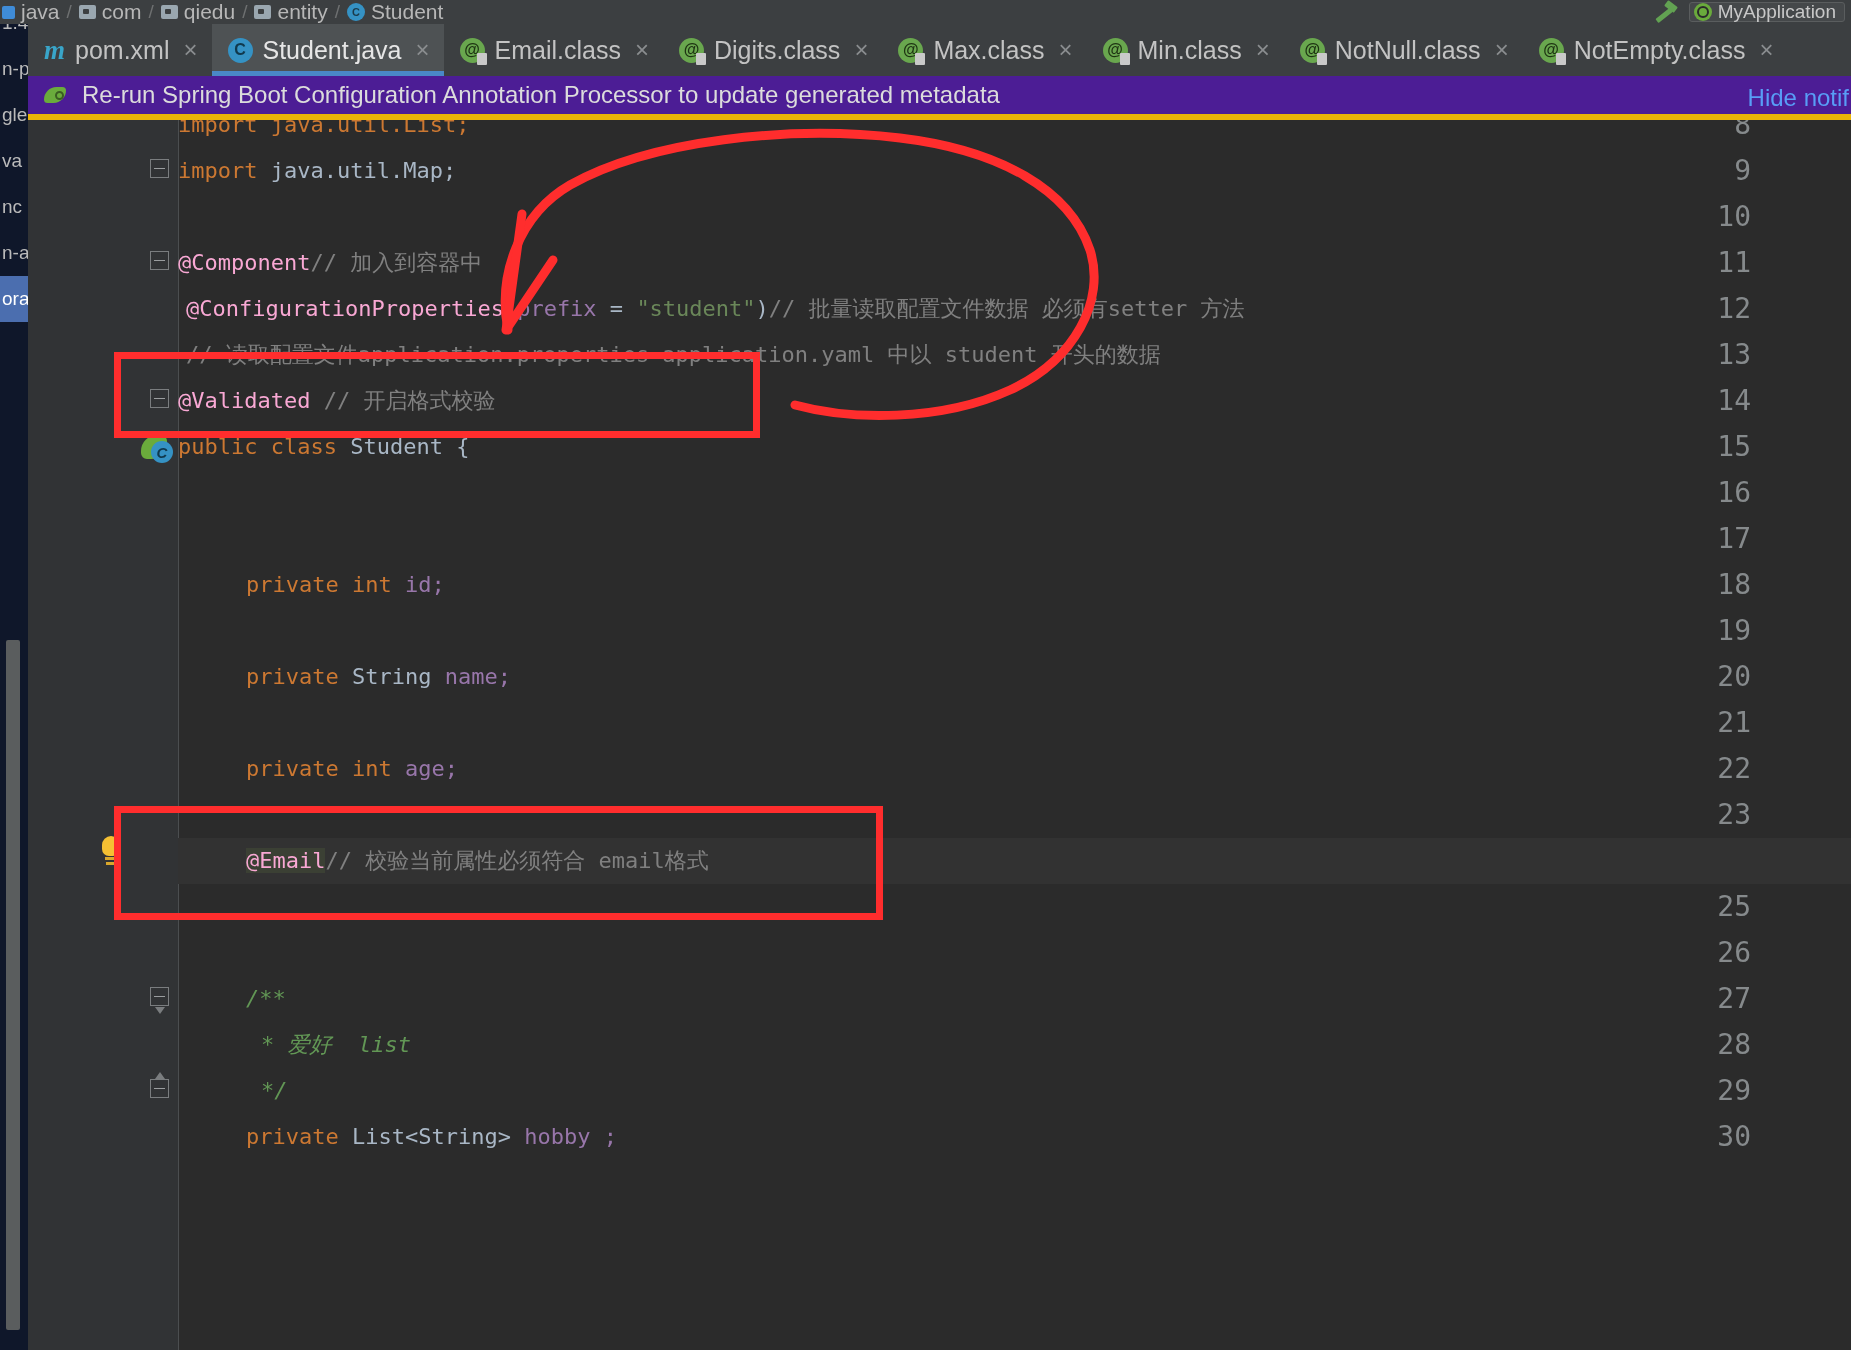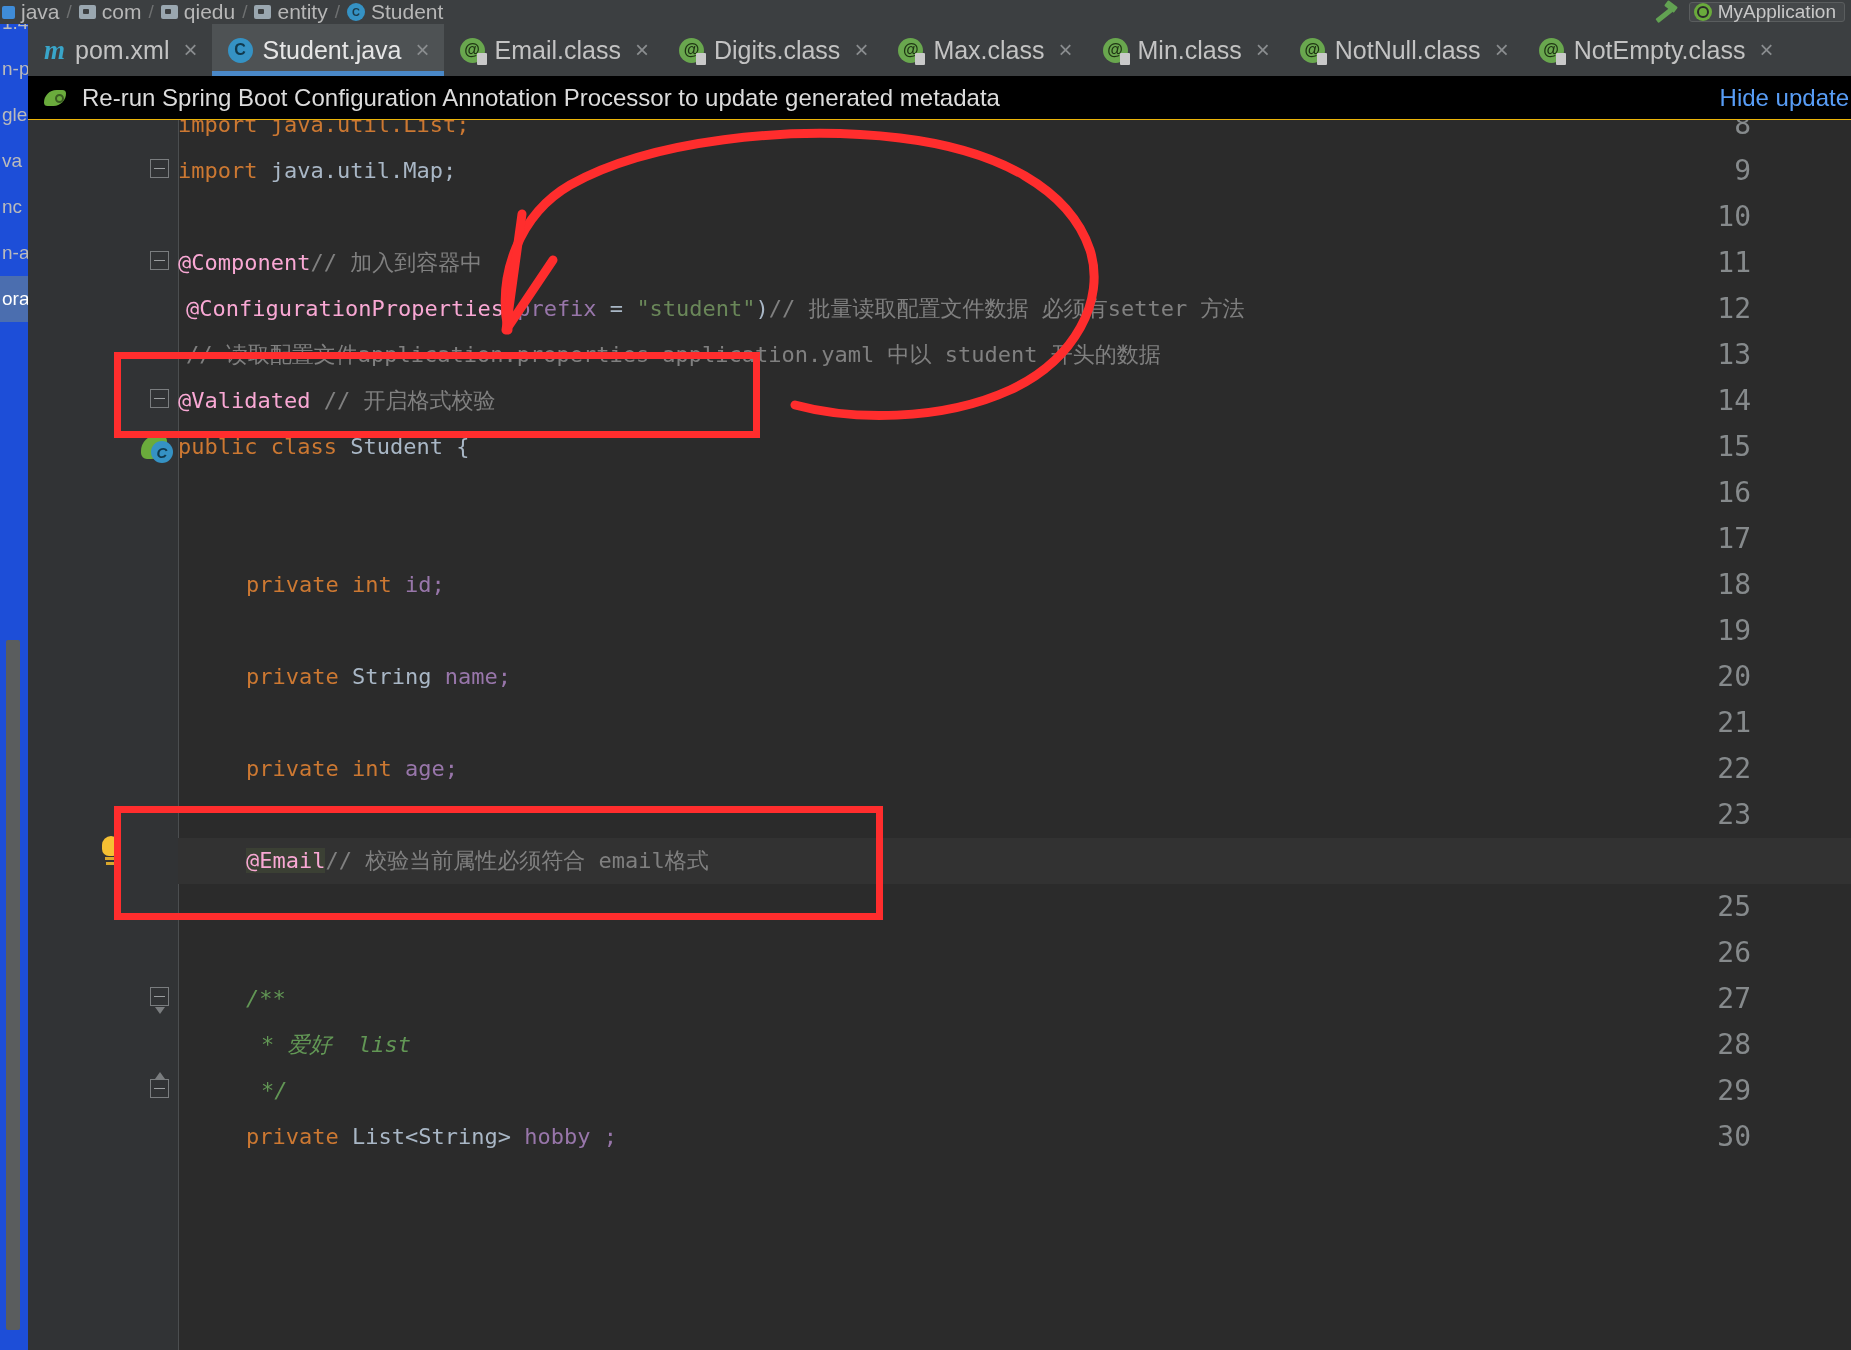--- a/index.html
+++ b/index.html
@@ -8,21 +8,21 @@
     width:1851px; height:1350px;
     font-family:"Liberation Sans", sans-serif;
     overflow:hidden;
     position:relative;
     color:#a9b7c6;
   }
 
   
   #left-sliver{
     position:absolute; left:0; top:0; width:28px; height:1350px;
-    background:#1d4ed8; z-index:5;
+    background:#0f172a; z-index:5;
   }
   #left-sliver .tree-row{
     height:46px; line-height:46px; font-size:19px; color:#bbbbbb;
     padding-left:2px; white-space:nowrap; overflow:hidden;
   }
   #left-sliver .tree-row.sel{ background:#4b6eaf; color:#fff; }
   #left-sliver .scroll-track{
     position:absolute; left:6px; top:640px; width:14px; height:690px;
     background:#5a5d5e; border-radius:2px;
   }
@@ -122,22 +122,22 @@
     color:#1d3312;font-size:16px;font-weight:bold; position:relative;
   }
   .ic-annotation:after{
     content:""; position:absolute; right:-2px; bottom:-2px;
     width:10px;height:12px;background:#c9c9c9;border-radius:1px;
   }
 
   
   #notification-bar{
     position:absolute; left:28px; top:76px; width:1823px; height:44px;
-    background:#000000; display:flex; align-items:center; z-index:8;
-    border-bottom:1px solid #eab308;
+    background:#4c1d95; display:flex; align-items:center; z-index:8;
+    border-bottom:6px solid #eab308;
   }
   #notification-bar .msg{
     display:flex;align-items:center;gap:12px;
     font-size:24px;color:#dcdcdc; padding-left:16px; white-space:nowrap;
   }
   .ic-spring{
     width:26px;height:22px;position:relative;display:inline-block;
   }
   .ic-spring .leaf{
     position:absolute;left:0;top:3px;width:22px;height:16px;
@@ -345,21 +345,21 @@
 </div>
 
 <div id="notification-bar">
   <div class="msg">
     <span class="ic-spring">
         <i class="leaf"></i>
         <i class="dot"></i>
       </span>
     <span>Re-run Spring Boot Configuration Annotation Processor to update generated metadata</span>
   </div>
-  <div id="hide-notif">Hide update</div>
+  <div id="hide-notif">Hide notif</div>
 </div>
 
 <div id="editor">
   <div id="gutter"></div>
   <div id="gutter-sep"></div>
 
   <div class="ln" style="top:-18px">8</div>
   <div class="ln" style="top:28px">9</div>
   <div class="ln" style="top:74px">10</div>
   <div class="ln" style="top:120px">11</div>

